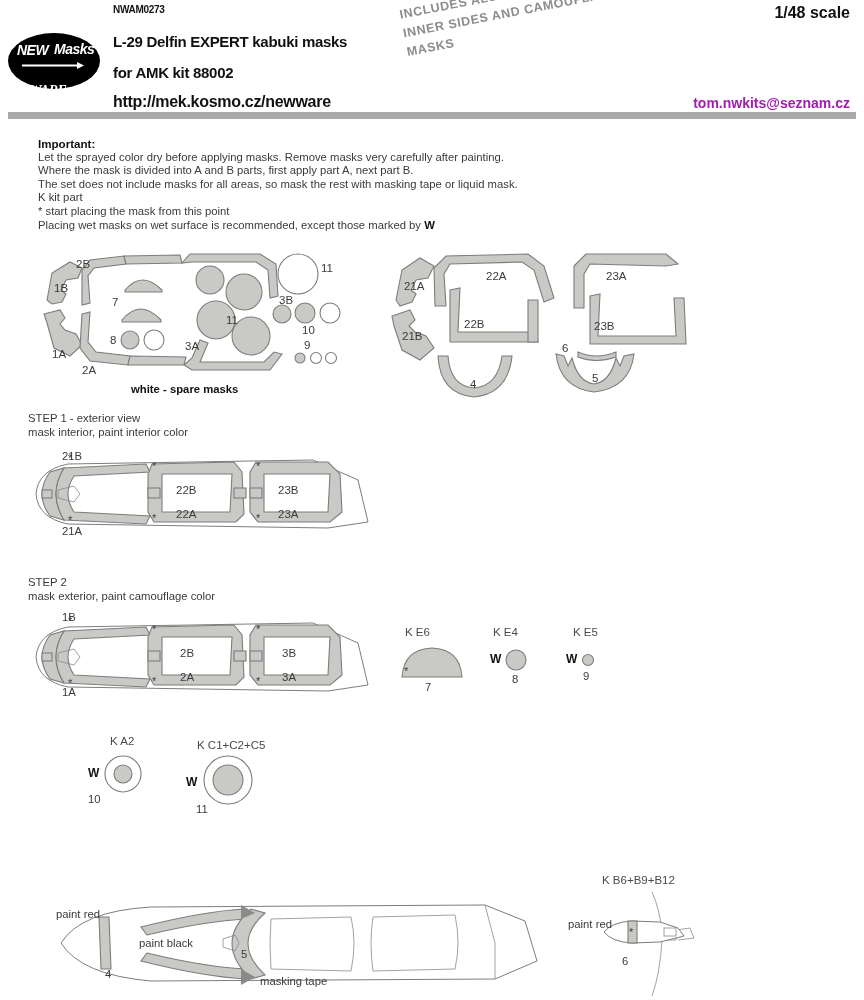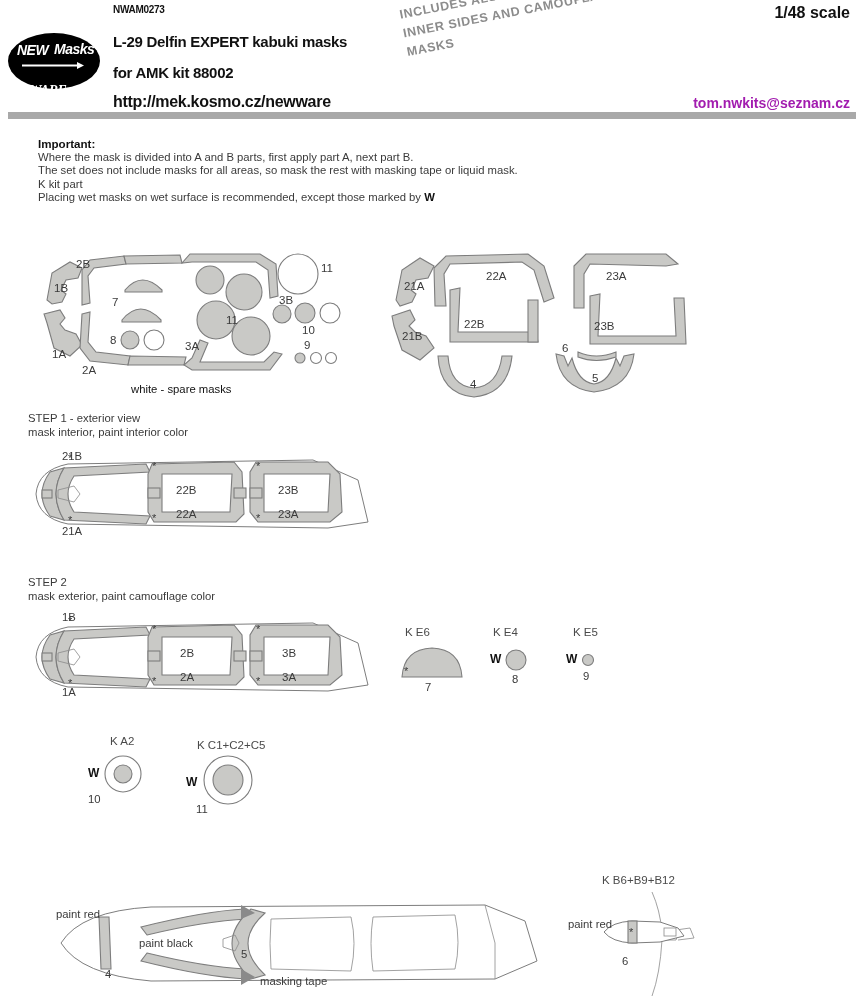--- a/index.html
+++ b/index.html
@@ -46,21 +46,21 @@
   
   svg{display:block;overflow:visible;}
   .masklbl{font-family:"Liberation Sans",sans-serif;font-size:11.5px;fill:#3a3a3a;}
   .numlbl{font-family:"Liberation Sans",sans-serif;font-size:11px;fill:#3a3a3a;}
   .mask{fill:#c9c9c6;stroke:#7d7d7d;stroke-width:1.1;}
   .spare{fill:#ffffff;stroke:#7d7d7d;stroke-width:1.1;}
   .body-out{fill:#ffffff;stroke:#6e6e6e;stroke-width:.9;}
   .thin{fill:none;stroke:#8a8a8a;stroke-width:.8;}
 
   .caption{position:absolute;font-size:11.3px;color:#3a3a3a;line-height:13.5px;}
-  .caption.b{font-weight:normal;color:#111;text-align:center;}
+  .caption.b{font-weight:bold;color:#111;text-align:center;}
   .kcall{position:absolute;font-size:11.5px;color:#4a4a4a;}
   .wbadge{position:absolute;font-size:12px;font-weight:bold;color:#111;}
 </style>
 </head>
 <body>
 
 <div id="header">
 
   <div id="logo">
     <span class="lg-new">NEW</span>
@@ -83,23 +83,25 @@
     <div>INCLUDES ALSO WINDOWS</div>
     <div>INNER SIDES AND CAMOUFLAGE</div>
     <div>MASKS</div>
   </div>
 
   <div id="hdr-bar"></div>
 </div>
 
 <div id="important">
   <div class="imp-title">Important:</div>
+  <div>Let the sprayed color dry before applying masks. Remove masks very carefully after painting.</div>
   <div>Where the mask is divided into A and B parts, first apply part A, next part B.</div>
   <div>The set does not include masks for all areas, so mask the rest with masking tape or liquid mask.</div>
   <div>K  kit part</div>
+  <div>*  start placing the mask from this point</div>
   <div><span>Placing wet masks on wet surface is recommended, except those marked by </span><span class="wmark">W</span></div>
 </div>
 
 <div class="abs" style="left:30px;top:248px;width:340px;height:130px;">
 <svg viewBox="0 0 340 130" width="340" height="130">
 
   <path class="mask" d="M17 52 L22 25 L40 14 L52 20 L48 30 L36 32 L31 42 L36 46 L32 54 L22 56 Z"></path>
 
   <path class="mask" d="M14 66 L30 62 L35 70 L30 76 L35 82 L46 86 L52 97 L40 108 L24 100 L17 75 Z"></path>
 

